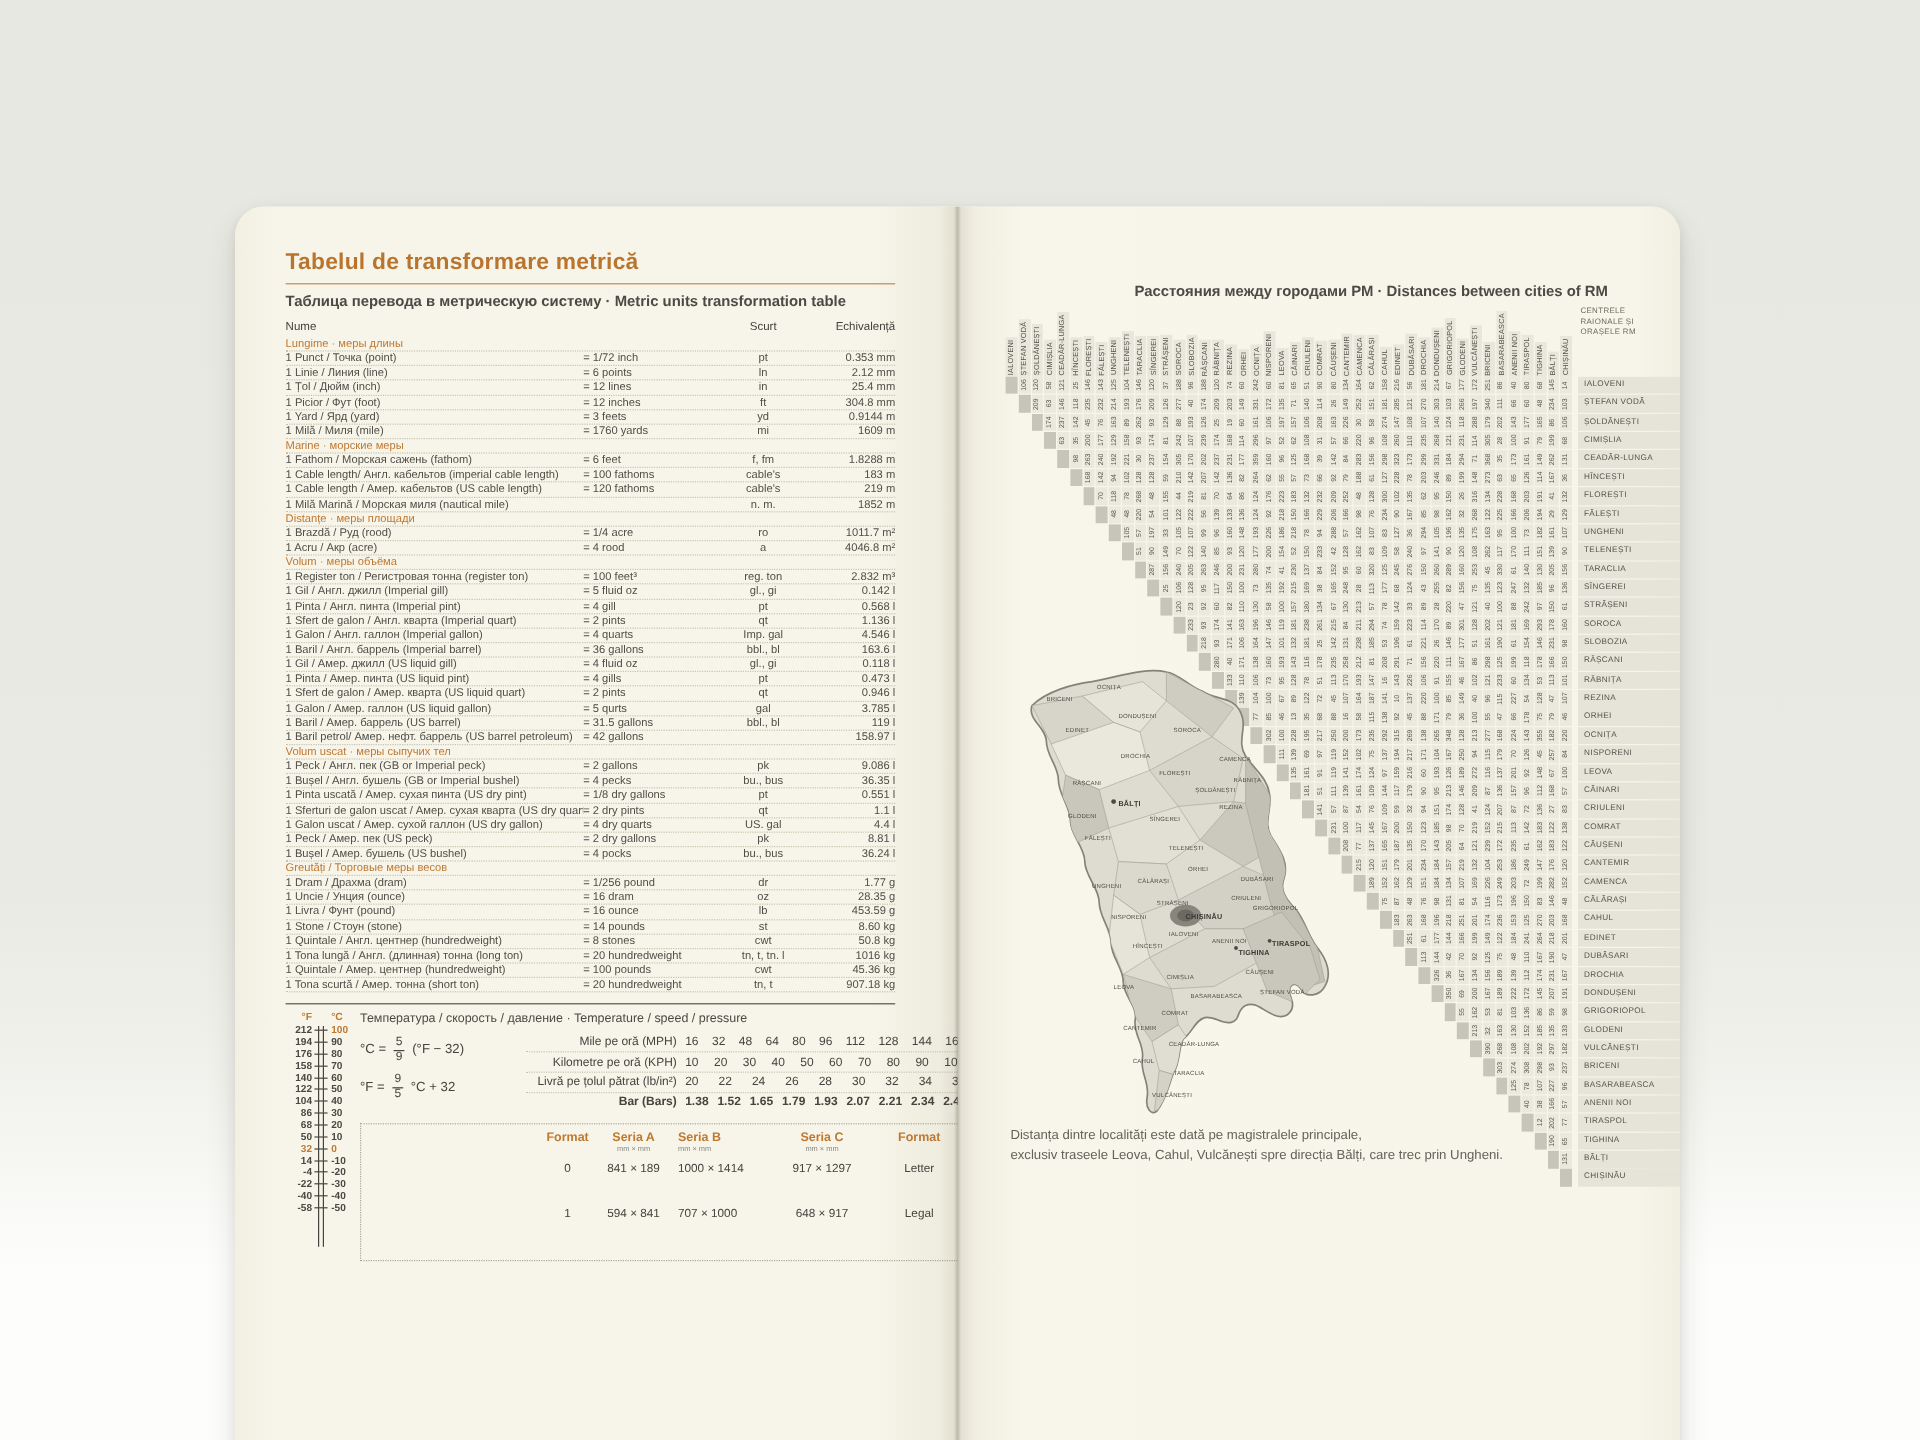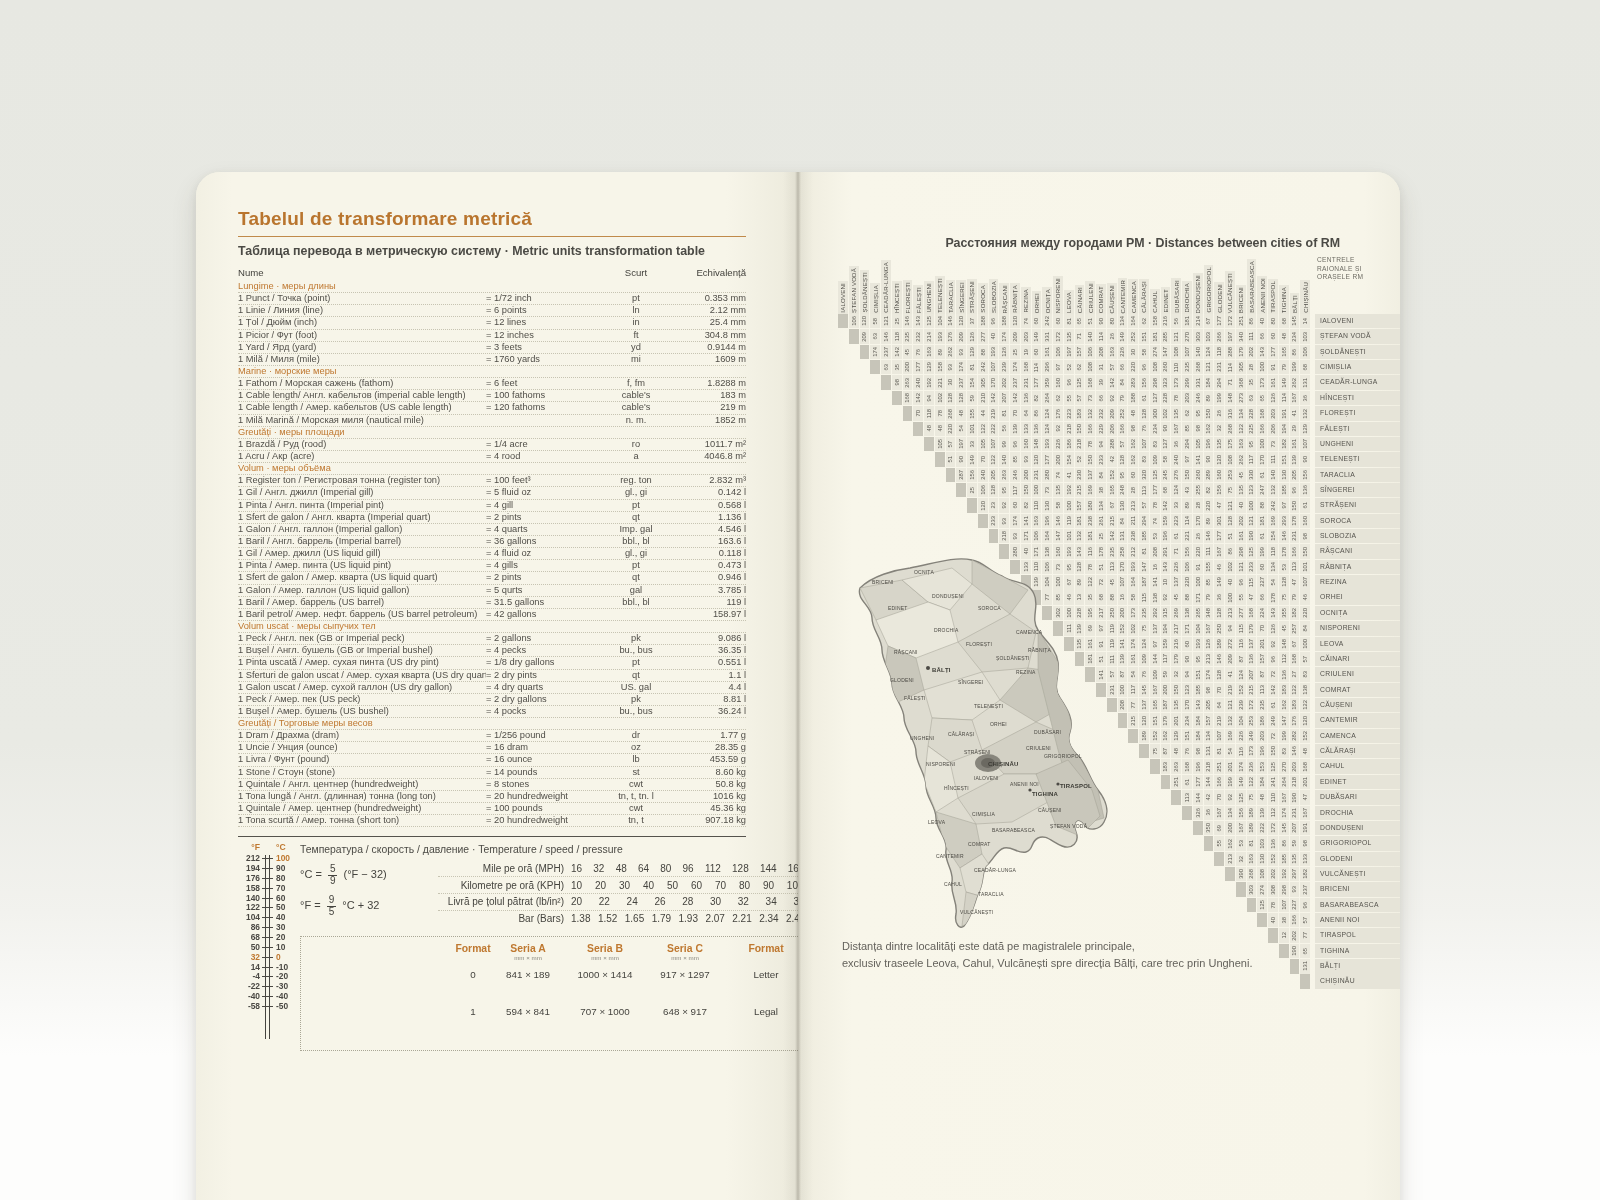--- a/index.html
+++ b/index.html
@@ -43,32 +43,32 @@
   .temp-title{font-size:13px;font-weight:700;color:#bf7830;margin:0;}
   .temp-sub{font-size:10.4px;color:#4b4a45;margin:2px 0 5px;}
   .temp-main{display:flex;}
   .formulas{width:138px;flex:none;font-size:11px;color:#45443f;padding-top:4px;}
   .f-line{margin-bottom:9px;white-space:nowrap;}
   .frac{display:inline-block;text-align:center;vertical-align:middle;margin:0 3px;font-size:10px;line-height:1.05;}
   .frac .fn{display:block;border-bottom:1px solid #45443f;padding:0 2px;}
   .frac .fd{display:block;}
   .s-rows{flex:1;}
   .s-row{display:flex;align-items:center;border-bottom:1px dotted #c7c4b2;height:15.8px;font-size:10px;color:#45443f;}
-  .s-row:last-child{border-bottom:none;}
+  .s-row:last-child{border-bottom:none;font-weight:bold;}
   .s-label{width:126px;text-align:right;padding-right:7px;white-space:nowrap;flex:none;}
   .s-vals{flex:1;display:flex;justify-content:space-between;}
   .paper-box{border:1px dotted #a9a695;margin-top:9px;padding:6px 8px 7px;display:flex;}
   .p-left{width:146px;flex:none;display:flex;flex-direction:column;justify-content:center;text-align:center;}
   .p-table{flex:1;}
   .p-head{display:flex;color:#bf7830;font-weight:700;font-size:10.4px;line-height:11px;}
   .p-subh{display:flex;font-size:6.2px;color:#8a887e;line-height:7px;margin-bottom:1px;}
   .p-row{display:flex;font-size:9.8px;color:#45443f;line-height:12.4px;}
   .p-f{width:36px;text-align:center;}
   .p-a{width:74px;text-align:center;}
-  .p-b{width:80px;text-align:center;}
+  .p-b{width:80px;}
   .p-c{width:80px;text-align:center;}
   .p-f2{width:82px;text-align:center;}
   .p-s{flex:1;text-align:right;}
   
   .rp-title{position:absolute;top:30px;right:60px;width:524px;text-align:right;font-size:19px;font-weight:700;
     color:#b9752e;border-bottom:1px solid #c08a4a;padding-bottom:6px;letter-spacing:.2px;}
   .rp-sub{position:absolute;top:64px;right:60px;font-size:12.4px;font-weight:700;color:#4b4a45;}
   .matrix{position:absolute;left:40px;top:76px;width:566px;height:748px;}
   .mx-head{position:absolute;left:0;top:0;height:66px;width:566px;}
   .hcell{position:absolute;bottom:0;width:9.8px;display:flex;justify-content:center;background:#e9e7db;padding:2px 0 1px;}
@@ -157,21 +157,21 @@
               <div class="c-form">= 120 fathoms</div>
               <div class="c-short">cable's</div>
               <div class="c-eq">219 m</div>
             </div>
             <div class="m-row">
               <div class="c-name">1 Milă Marină / Морская миля (nautical mile)</div>
               <div class="c-form"></div>
               <div class="c-short">n. m.</div>
               <div class="c-eq">1852 m</div>
             </div>
-            <div class="m-sec">Greutăți · меры площади</div>
+            <div class="m-sec">Distanțe · меры площади</div>
             <div class="m-row">
               <div class="c-name">1 Brazdă / Руд (rood)</div>
               <div class="c-form">= 1/4 acre</div>
               <div class="c-short">ro</div>
               <div class="c-eq">1011.7 m²</div>
             </div>
             <div class="m-row">
               <div class="c-name">1 Acru / Акр (acre)</div>
               <div class="c-form">= 4 rood</div>
               <div class="c-short">a</div>

